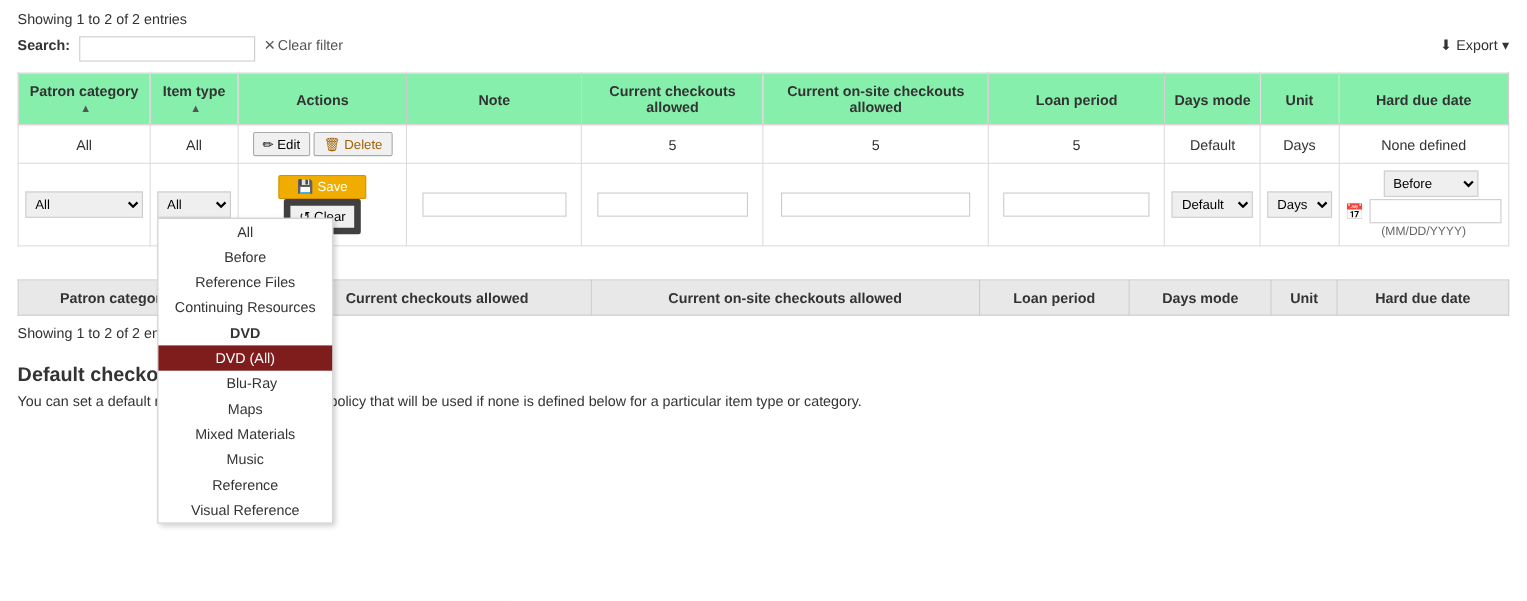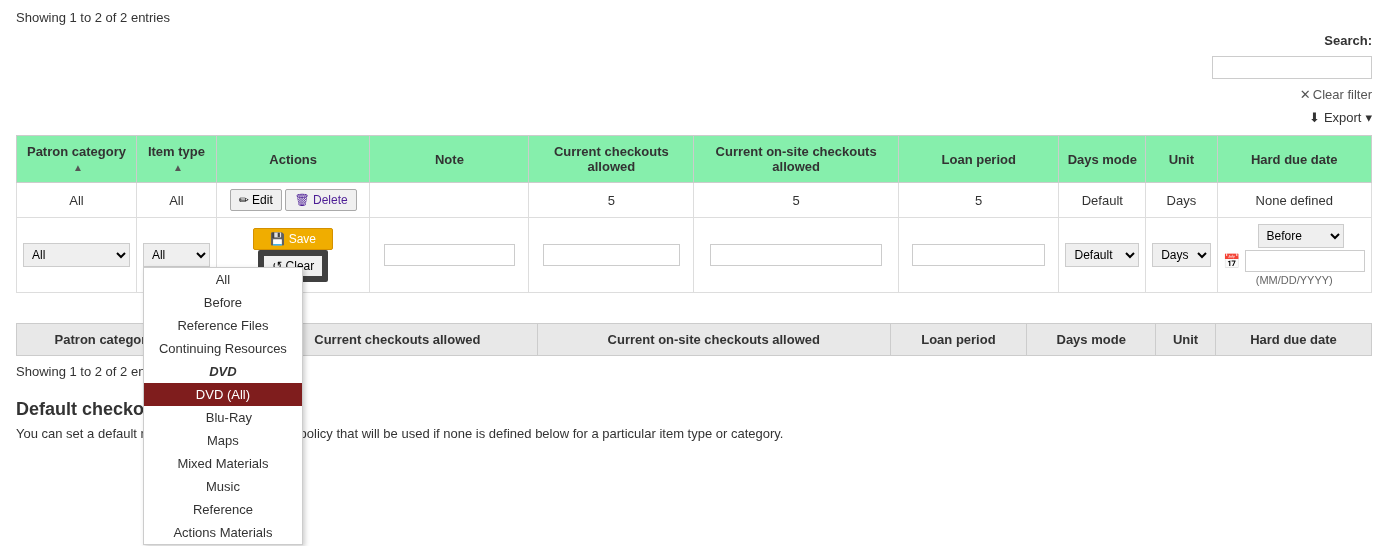--- a/index.html
+++ b/index.html
@@ -14,25 +14,24 @@
       background: #fff;
       min-height: 546px;
     }
     .showing-text {
       font-size: 13px;
       color: #333;
       margin-bottom: 8px;
     }
     .search-bar {
       display: flex;
-      align-items: flex-end;
+      align-items: flex-start;
       gap: 8px;
       margin-bottom: 10px;
       position: relative;
-      flex-direction: column;
     }
     .search-label {
       font-weight: bold;
       font-size: 13px;
     }
     .search-input {
       border: 1px solid #ccc;
       padding: 3px 6px;
       width: 160px;
       font-size: 13px;
@@ -94,21 +93,21 @@
       cursor: pointer;
       border-radius: 2px;
     }
     .btn-delete {
       background: #f0f0f0;
       border: 1px solid #aaa;
       padding: 3px 8px;
       font-size: 12px;
       cursor: pointer;
       border-radius: 2px;
-      color: #4c1d95;
+      color: #a16207;
     }
     .btn-save {
       background: #f0ad00;
       border: 1px solid #d49000;
       padding: 3px 16px;
       font-size: 12px;
       cursor: pointer;
       border-radius: 2px;
       color: #fff;
     }
@@ -164,21 +163,20 @@
       color: #fff;
     }
     .dropdown-item.sub-item {
       padding-left: 24px;
     }
     .dropdown-group-label {
       padding: 4px 12px;
       font-weight: bold;
       font-size: 13px;
       cursor: pointer;
-      font-style: italic;
     }
     .footer-table {
       width: 100%;
       border-collapse: collapse;
       border: 1px solid #ddd;
       margin-top: 0;
     }
     .footer-table th {
       background: #e8e8e8;
       border: 1px solid #ccc;
@@ -304,21 +302,21 @@
               <div class="dropdown-item">Before</div>
               <div class="dropdown-item">Reference Files</div>
               <div class="dropdown-item">Continuing Resources</div>
               <div class="dropdown-group-label">DVD</div>
               <div class="dropdown-item highlighted">DVD (All)</div>
               <div class="dropdown-item sub-item">Blu-Ray</div>
               <div class="dropdown-item">Maps</div>
               <div class="dropdown-item">Mixed Materials</div>
               <div class="dropdown-item">Music</div>
               <div class="dropdown-item">Reference</div>
-              <div class="dropdown-item">Actions Materials</div>
+              <div class="dropdown-item">Visual Reference</div>
             </div>
           </div>
         </td>
         <td>
           <button class="btn-save">💾 Save</button>
           <button class="btn-clear">↺ Clear</button>
         </td>
         <td>
           <input type="text" class="input-small" style="">
         </td>

